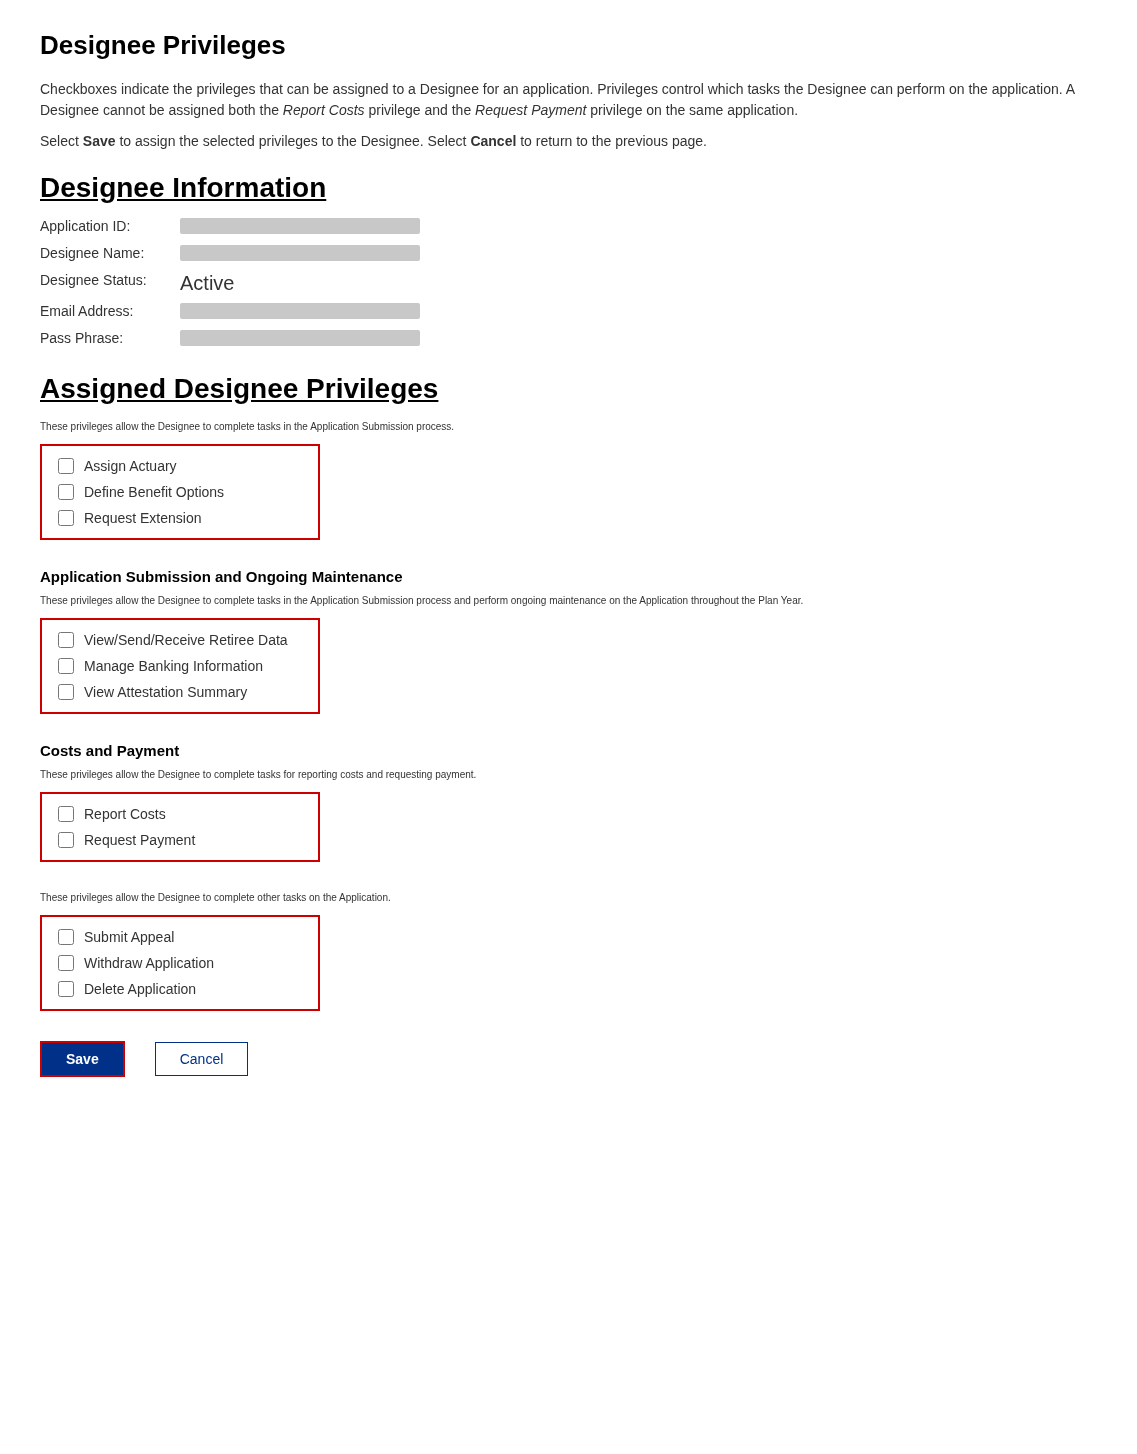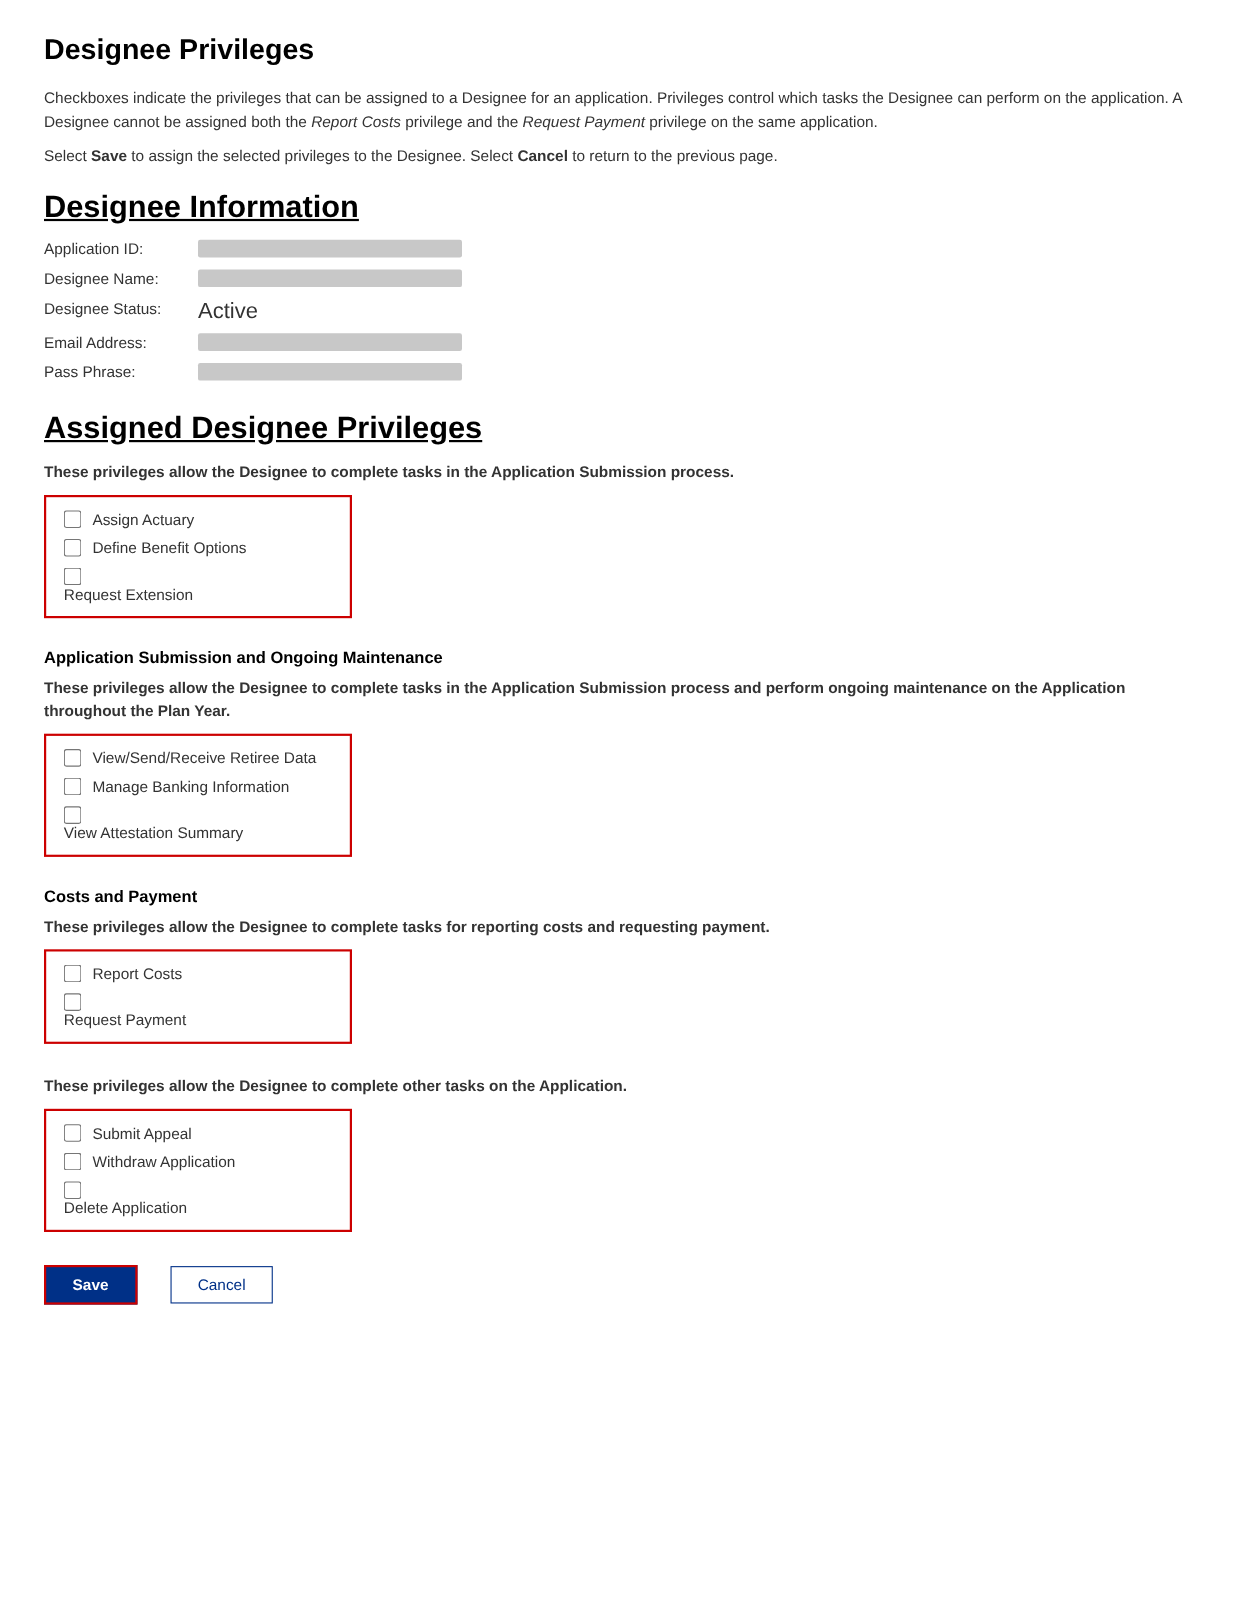--- a/index.html
+++ b/index.html
@@ -68,40 +68,38 @@
       border-radius: 2px;
     }
     .status-text {
       font-size: 20px;
       color: #333;
     }
     .privilege-section {
       margin-bottom: 28px;
     }
     .privilege-description {
-      font-size: 14px;
+      font-size: 10px;
       color: #333;
       margin-bottom: 10px;
       line-height: 1.5;
-      font-weight: bold;
     }
     .checkbox-group {
       border: 2px solid #cc0000;
       padding: 12px 16px;
       display: inline-block;
       min-width: 280px;
     }
     .checkbox-item {
       display: flex;
       align-items: flex-start;
       margin-bottom: 10px;
     }
     .checkbox-item:last-child {
       margin-bottom: 0;
-      flex-direction: column;
     }
     .checkbox-item input[type="checkbox"] {
       width: 16px;
       height: 16px;
       margin-right: 10px;
       cursor: pointer;
       border: 1px solid #555;
       flex-shrink: 0;
     }
     .checkbox-item label {

